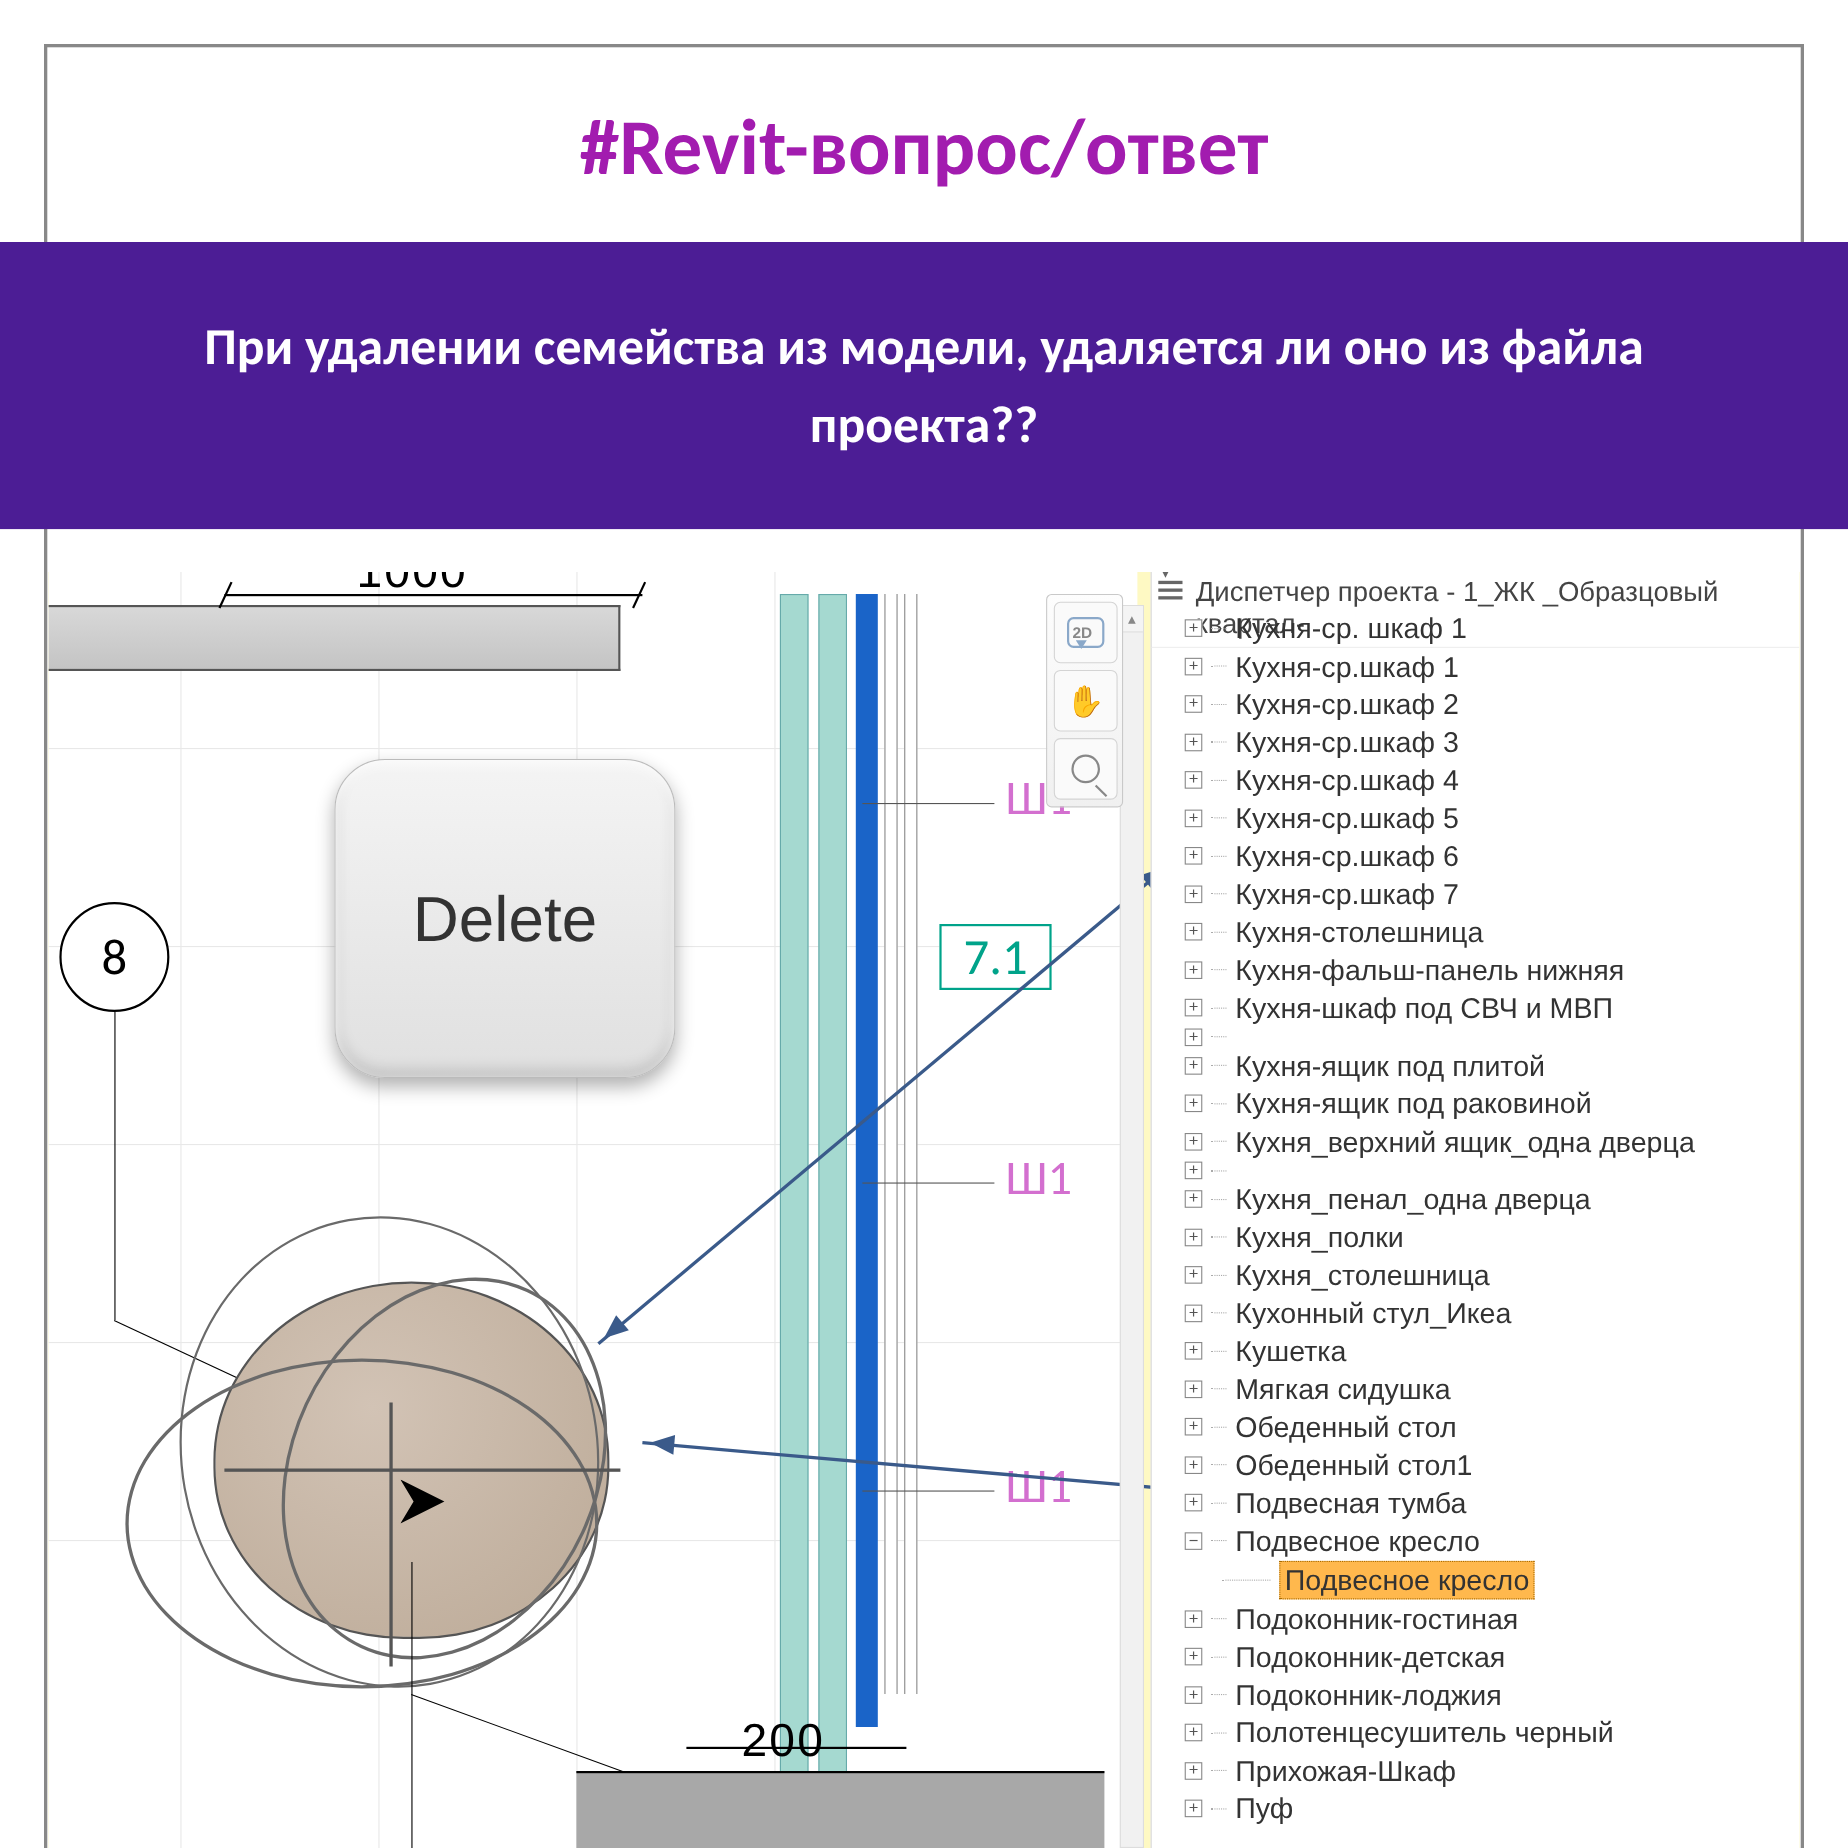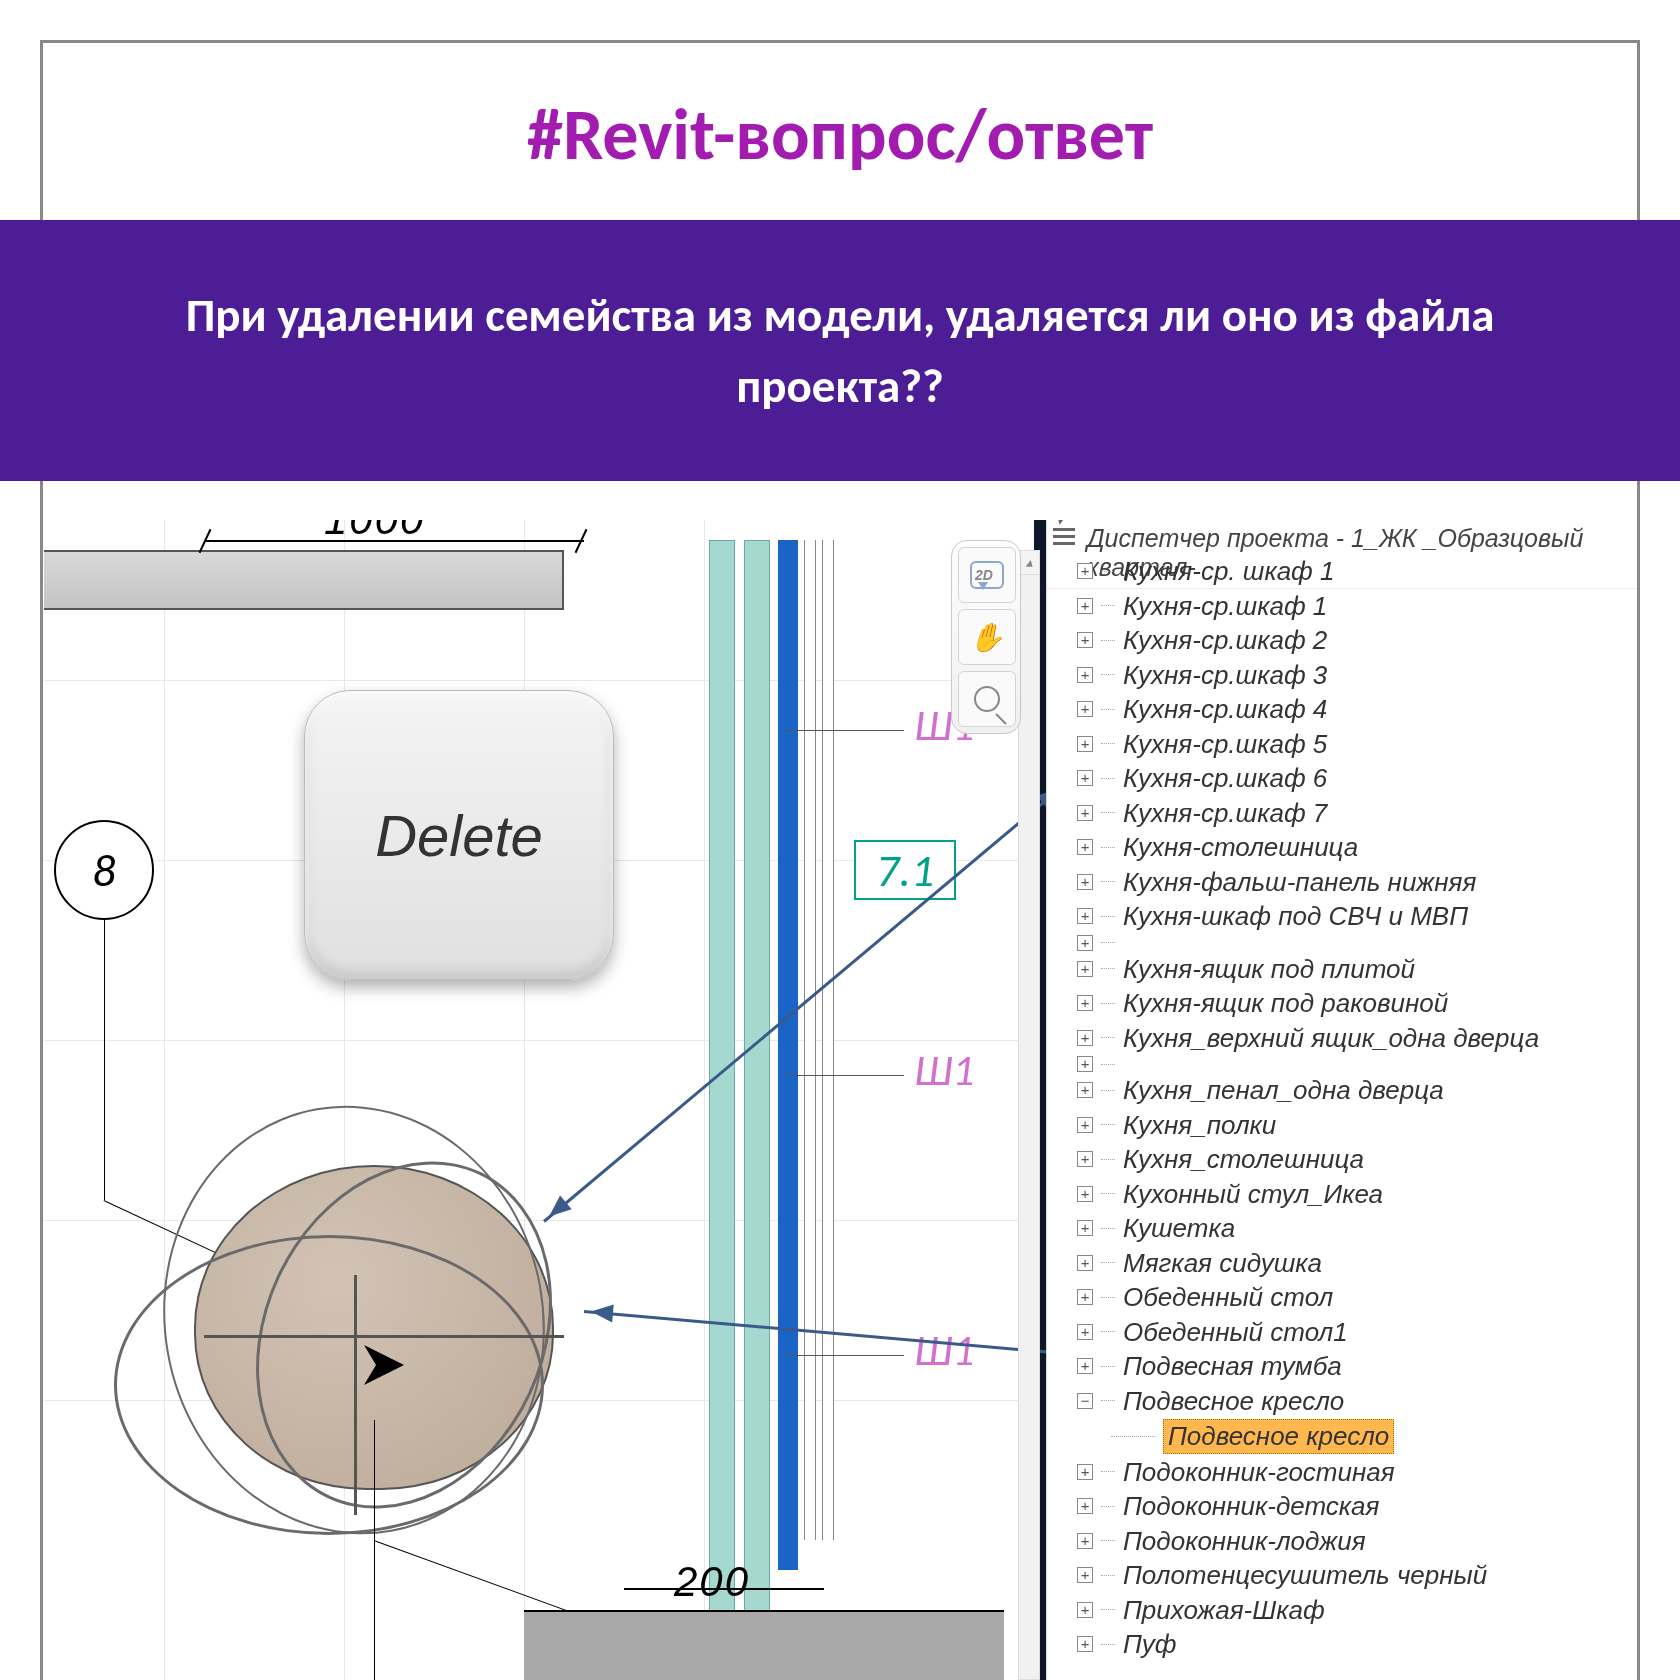--- a/index.html
+++ b/index.html
@@ -33,23 +33,22 @@
     color: #fff;
     padding: 60px 100px;
     font-size: 47px;
     font-weight: 600;
     text-align: center;
     line-height: 1.5;
   }
   .screenshot-area {
     position: absolute;
     top: 520px; left: 44px; right: 44px; bottom: 0;
-    background: #0f172a;
+    background: #fef9c3;
     overflow: hidden;
-    font-style: italic;
   }
   
   .plan-area {
     position: absolute;
     top: 0; left: 0; width: 990px; bottom: 0;
     background: #fff;
   }
   .grid-line-v { position: absolute; top:0; bottom:0; width:1px; background:#e8e8e8; }
   .grid-line-h { position: absolute; left:0; right:0; height:1px; background:#e8e8e8; }
 
@@ -201,21 +200,21 @@
     border: 9px solid transparent;
     border-right: 22px solid #3a5a8a;
   }
 
   
   .view-controls {
     position:absolute;
     top: 20px; right: 615px;
     width: 70px;
     border: 1px solid #c9c9c9;
-    border-radius: 16px;
+    border-radius: 5px;
     background: linear-gradient(#fdfdfd,#f0f0f0);
     display:flex; flex-direction:column;
     padding: 6px;
     gap: 6px;
   }
   .view-controls .vc-btn {
     width: 58px; height:56px;
     border: 1px solid #d4d4d4;
     border-radius: 6px;
     background: #fafafa;

